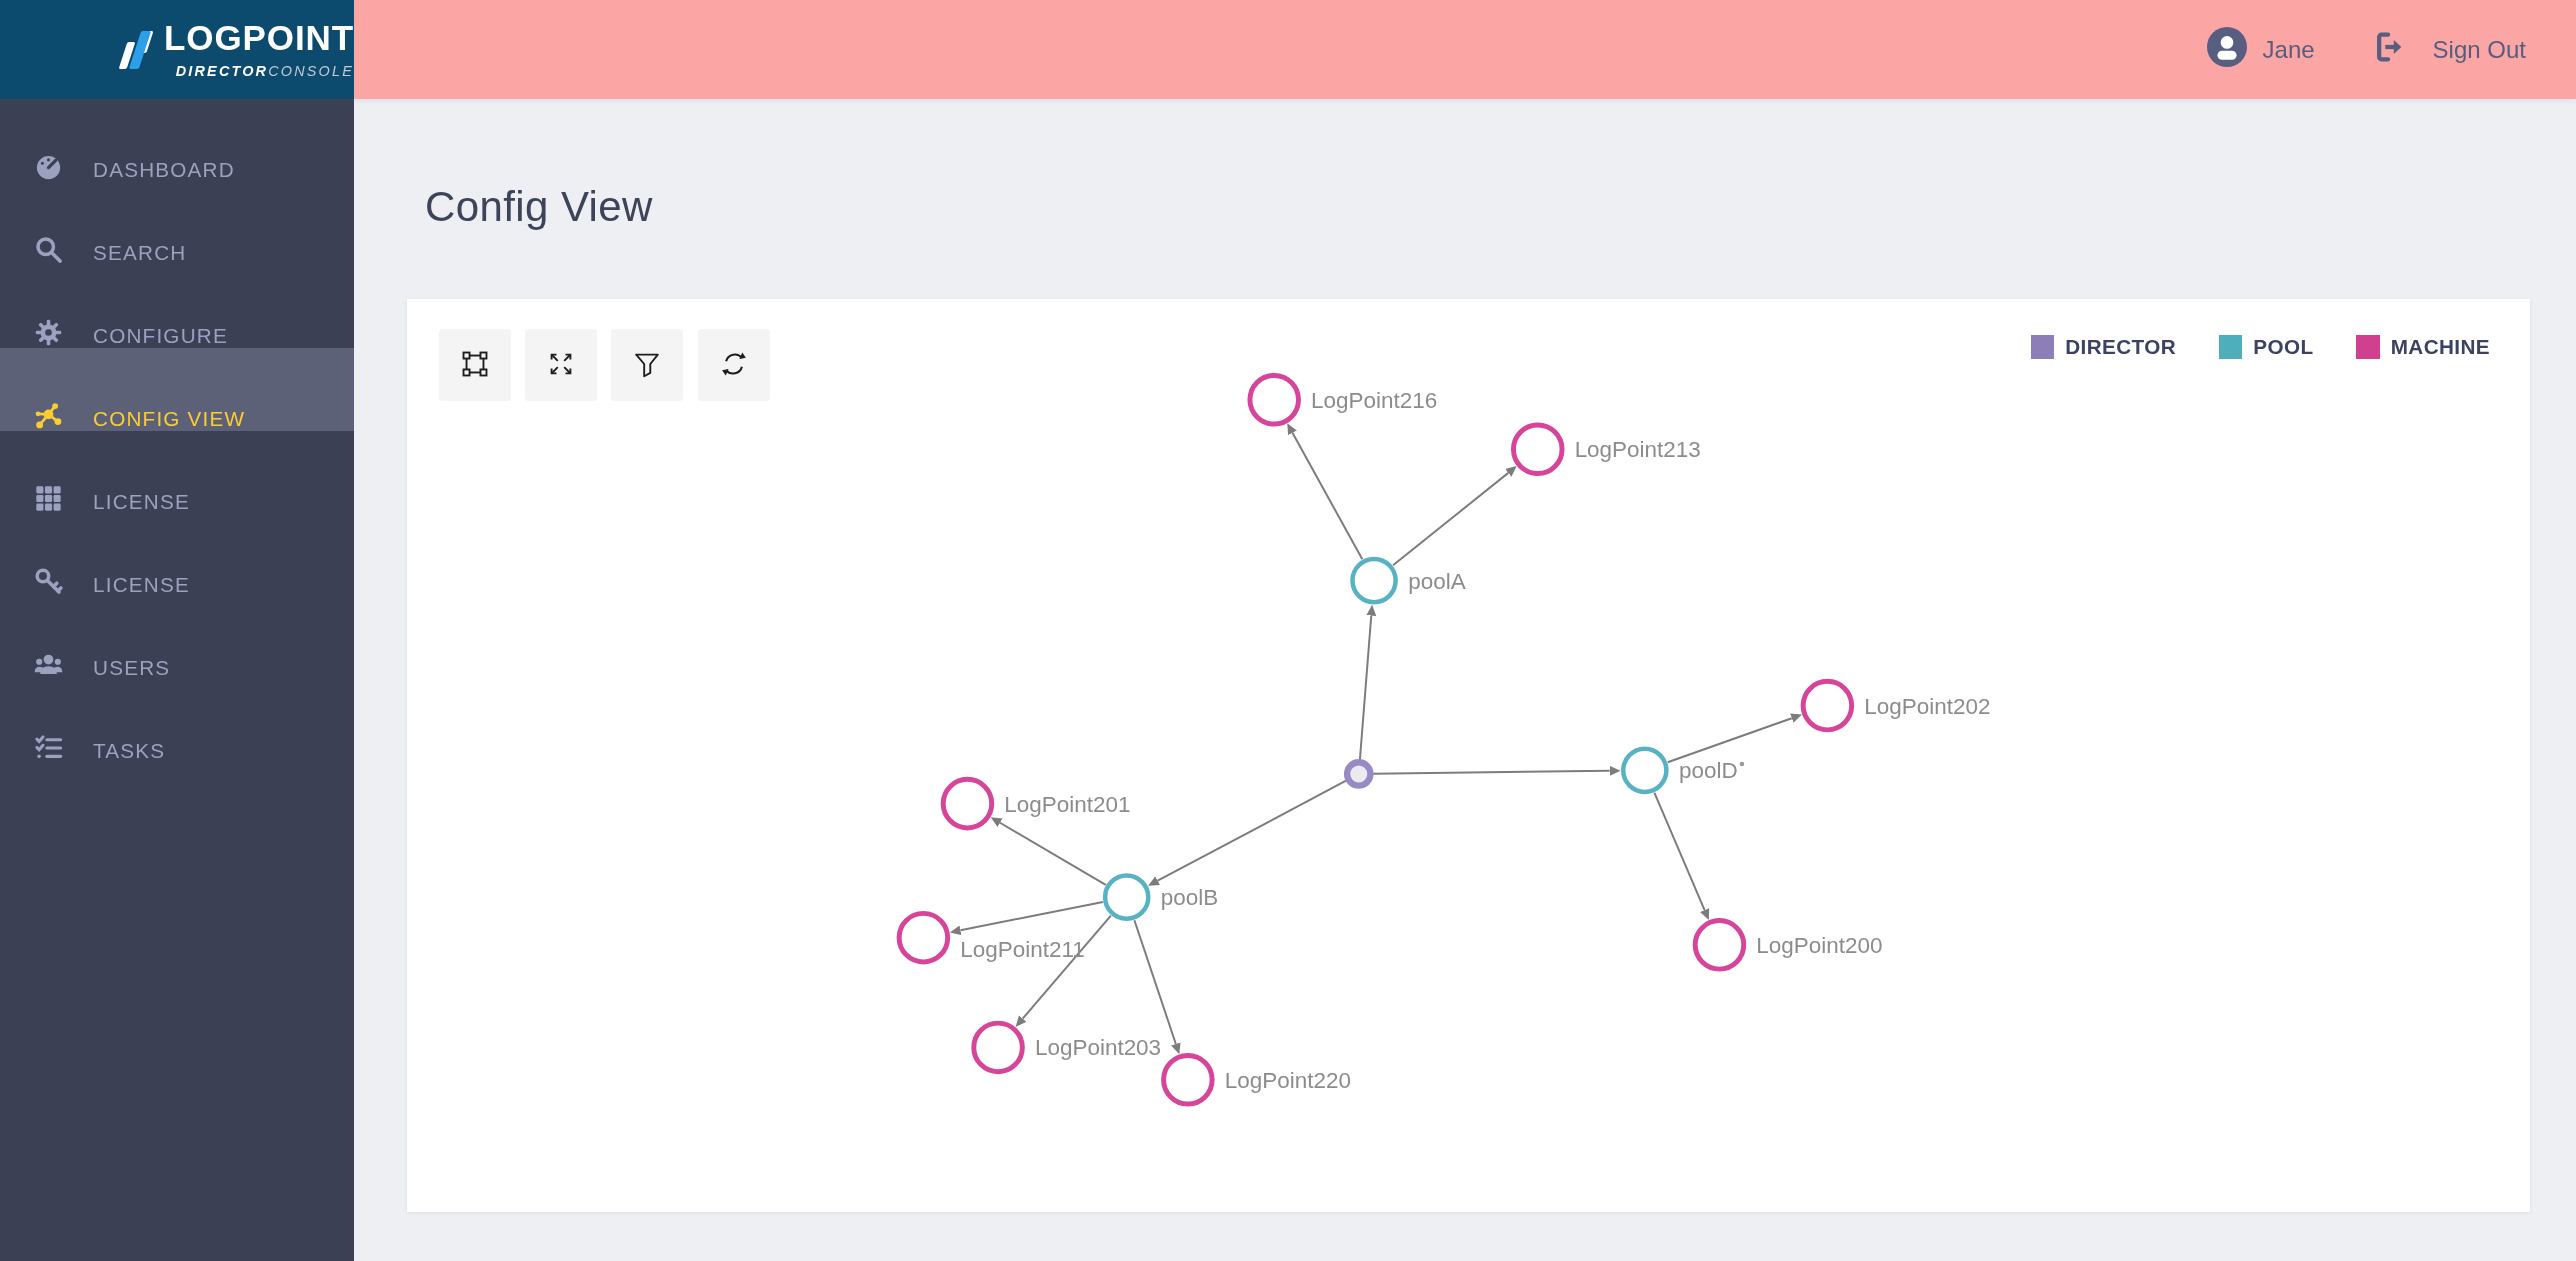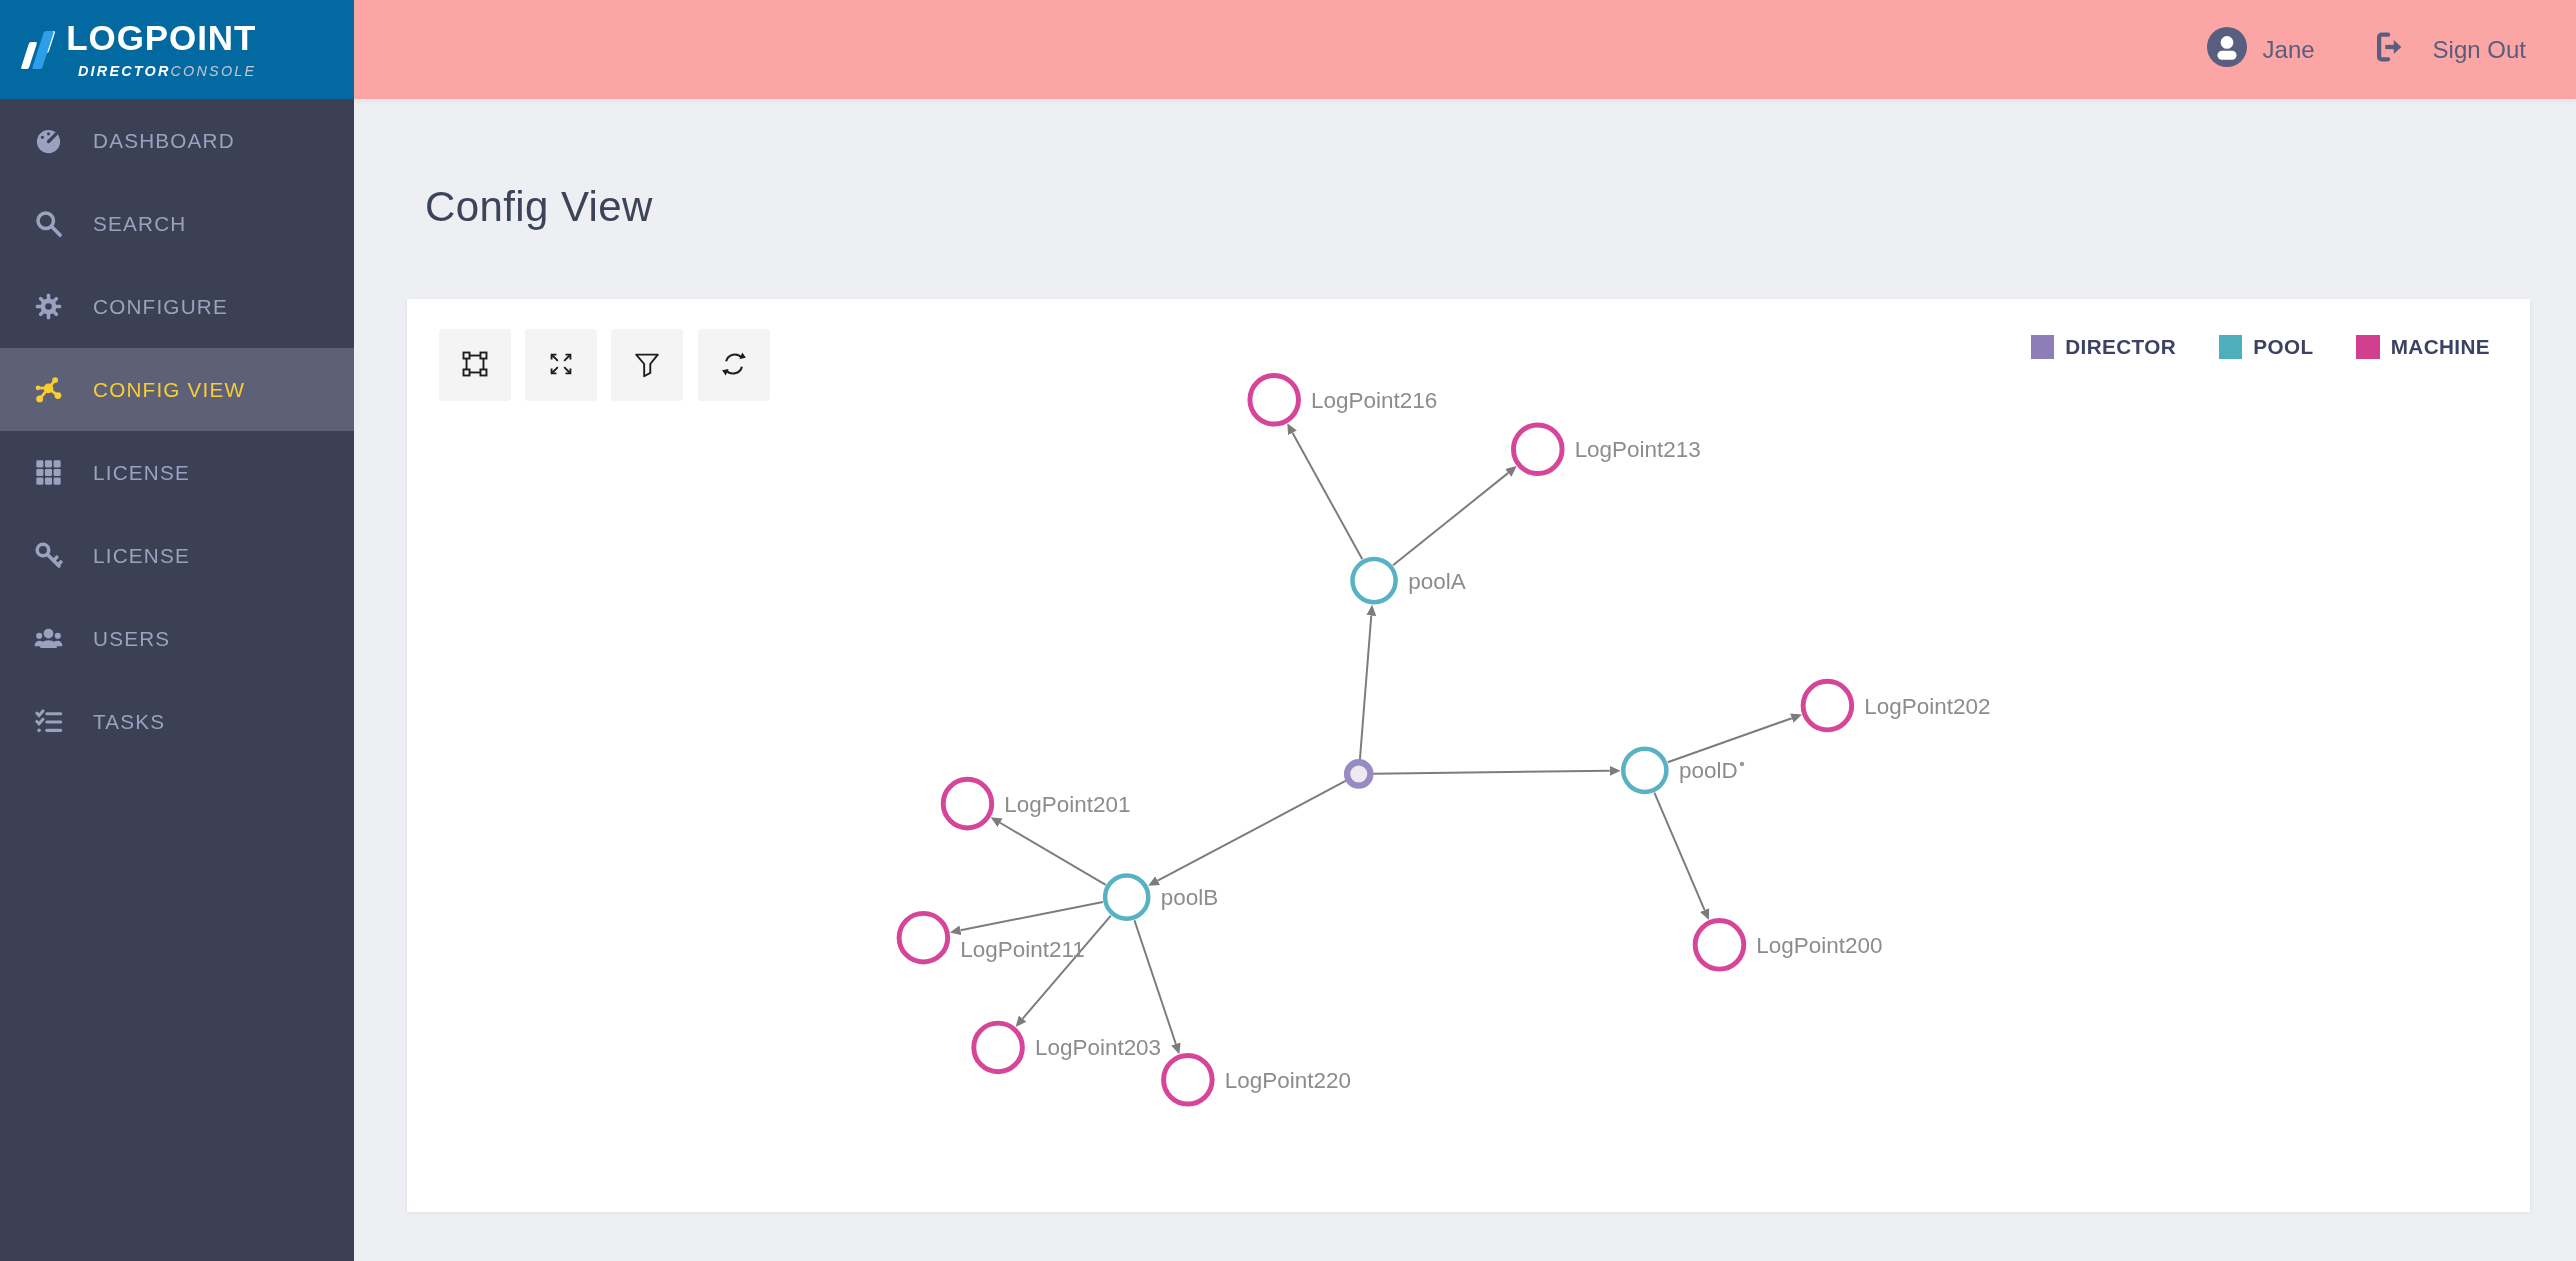--- a/index.html
+++ b/index.html
@@ -2,33 +2,33 @@
 <html style="font-size:14.4px"><head>
 <meta charset="utf-8">
 <style>
   html,body{margin:0;padding:0;}
   body{
     width:2576px;height:1261px;position:relative;overflow:hidden;
     font-family:"Liberation Sans",sans-serif;background:#edeff3;
   }
   
   .sidebar{position:absolute;left:0;top:0;width:354px;height:1261px;background:#3b4055;z-index:3;}
-  .logo-block{height:99px;background:#0369a1;display:flex;align-items:center;padding-left:25px;box-sizing:border-box;}
+  .logo-block{height:99px;background:#0c4a6e;display:flex;align-items:center;padding-left:25px;box-sizing:border-box;justify-content:flex-end;}
   .logo-icon{display:flex;align-items:flex-end;margin-right:14.4px;}
   .logo-bar{display:inline-block;border-radius:1.8px;transform:skewX(-18deg);}
   .bar-w1{width:8px;height:27px;background:#ffffff;margin-right:4.5px;}
   .bar-b {width:10px;height:38px;background:#2d9fe8;margin-right:-3.6px;position:relative;z-index:1;}
   .bar-w2{width:8px;height:21.6px;background:#ffffff;margin-bottom:16px;}
   .logo-text{display:flex;flex-direction:column;}
   .logo-main{color:#fff;font-size:35px;font-weight:800;letter-spacing:0.9px;line-height:1;}
   .logo-sub{align-self:flex-end;font-size:14.4px;letter-spacing:2.2px;margin-top:8px;font-style:italic;}
   .logo-sub .b{color:#ffffff;font-weight:700;}
   .logo-sub .l{color:#c3c7d8;font-weight:400;}
   .nav{list-style:none;margin:0;padding:0;}
-  .nav-item{height:83px;display:flex;align-items:center;padding-left:32px;gap:29px;
+  .nav-item{height:83px;display:flex;align-items:flex-end;padding-left:32px;gap:29px;
     color:#9ba1bf;font-size:20.7px;letter-spacing:1.2px;cursor:pointer;}
   .nav-item .nicon{width:32px;height:32px;flex:0 0 32px;display:flex;align-items:center;justify-content:center;}
   .nav-item.active{background:#5c6178;color:#fbcd32;}
   
   .header{position:absolute;left:354px;top:0;right:0;height:99px;background:#fca5a5;z-index:2;
     display:flex;align-items:center;justify-content:flex-end;padding-right:50px;box-sizing:border-box;
     box-shadow:0 1.8px 4.5px rgba(40,45,70,0.08);}
   .hdr-user{display:flex;align-items:center;gap:16px;color:#565d7f;font-size:24px;}
   .hdr-signout{display:flex;align-items:center;gap:26px;color:#565d7f;font-size:24px;margin-left:58px;cursor:pointer;}
   

